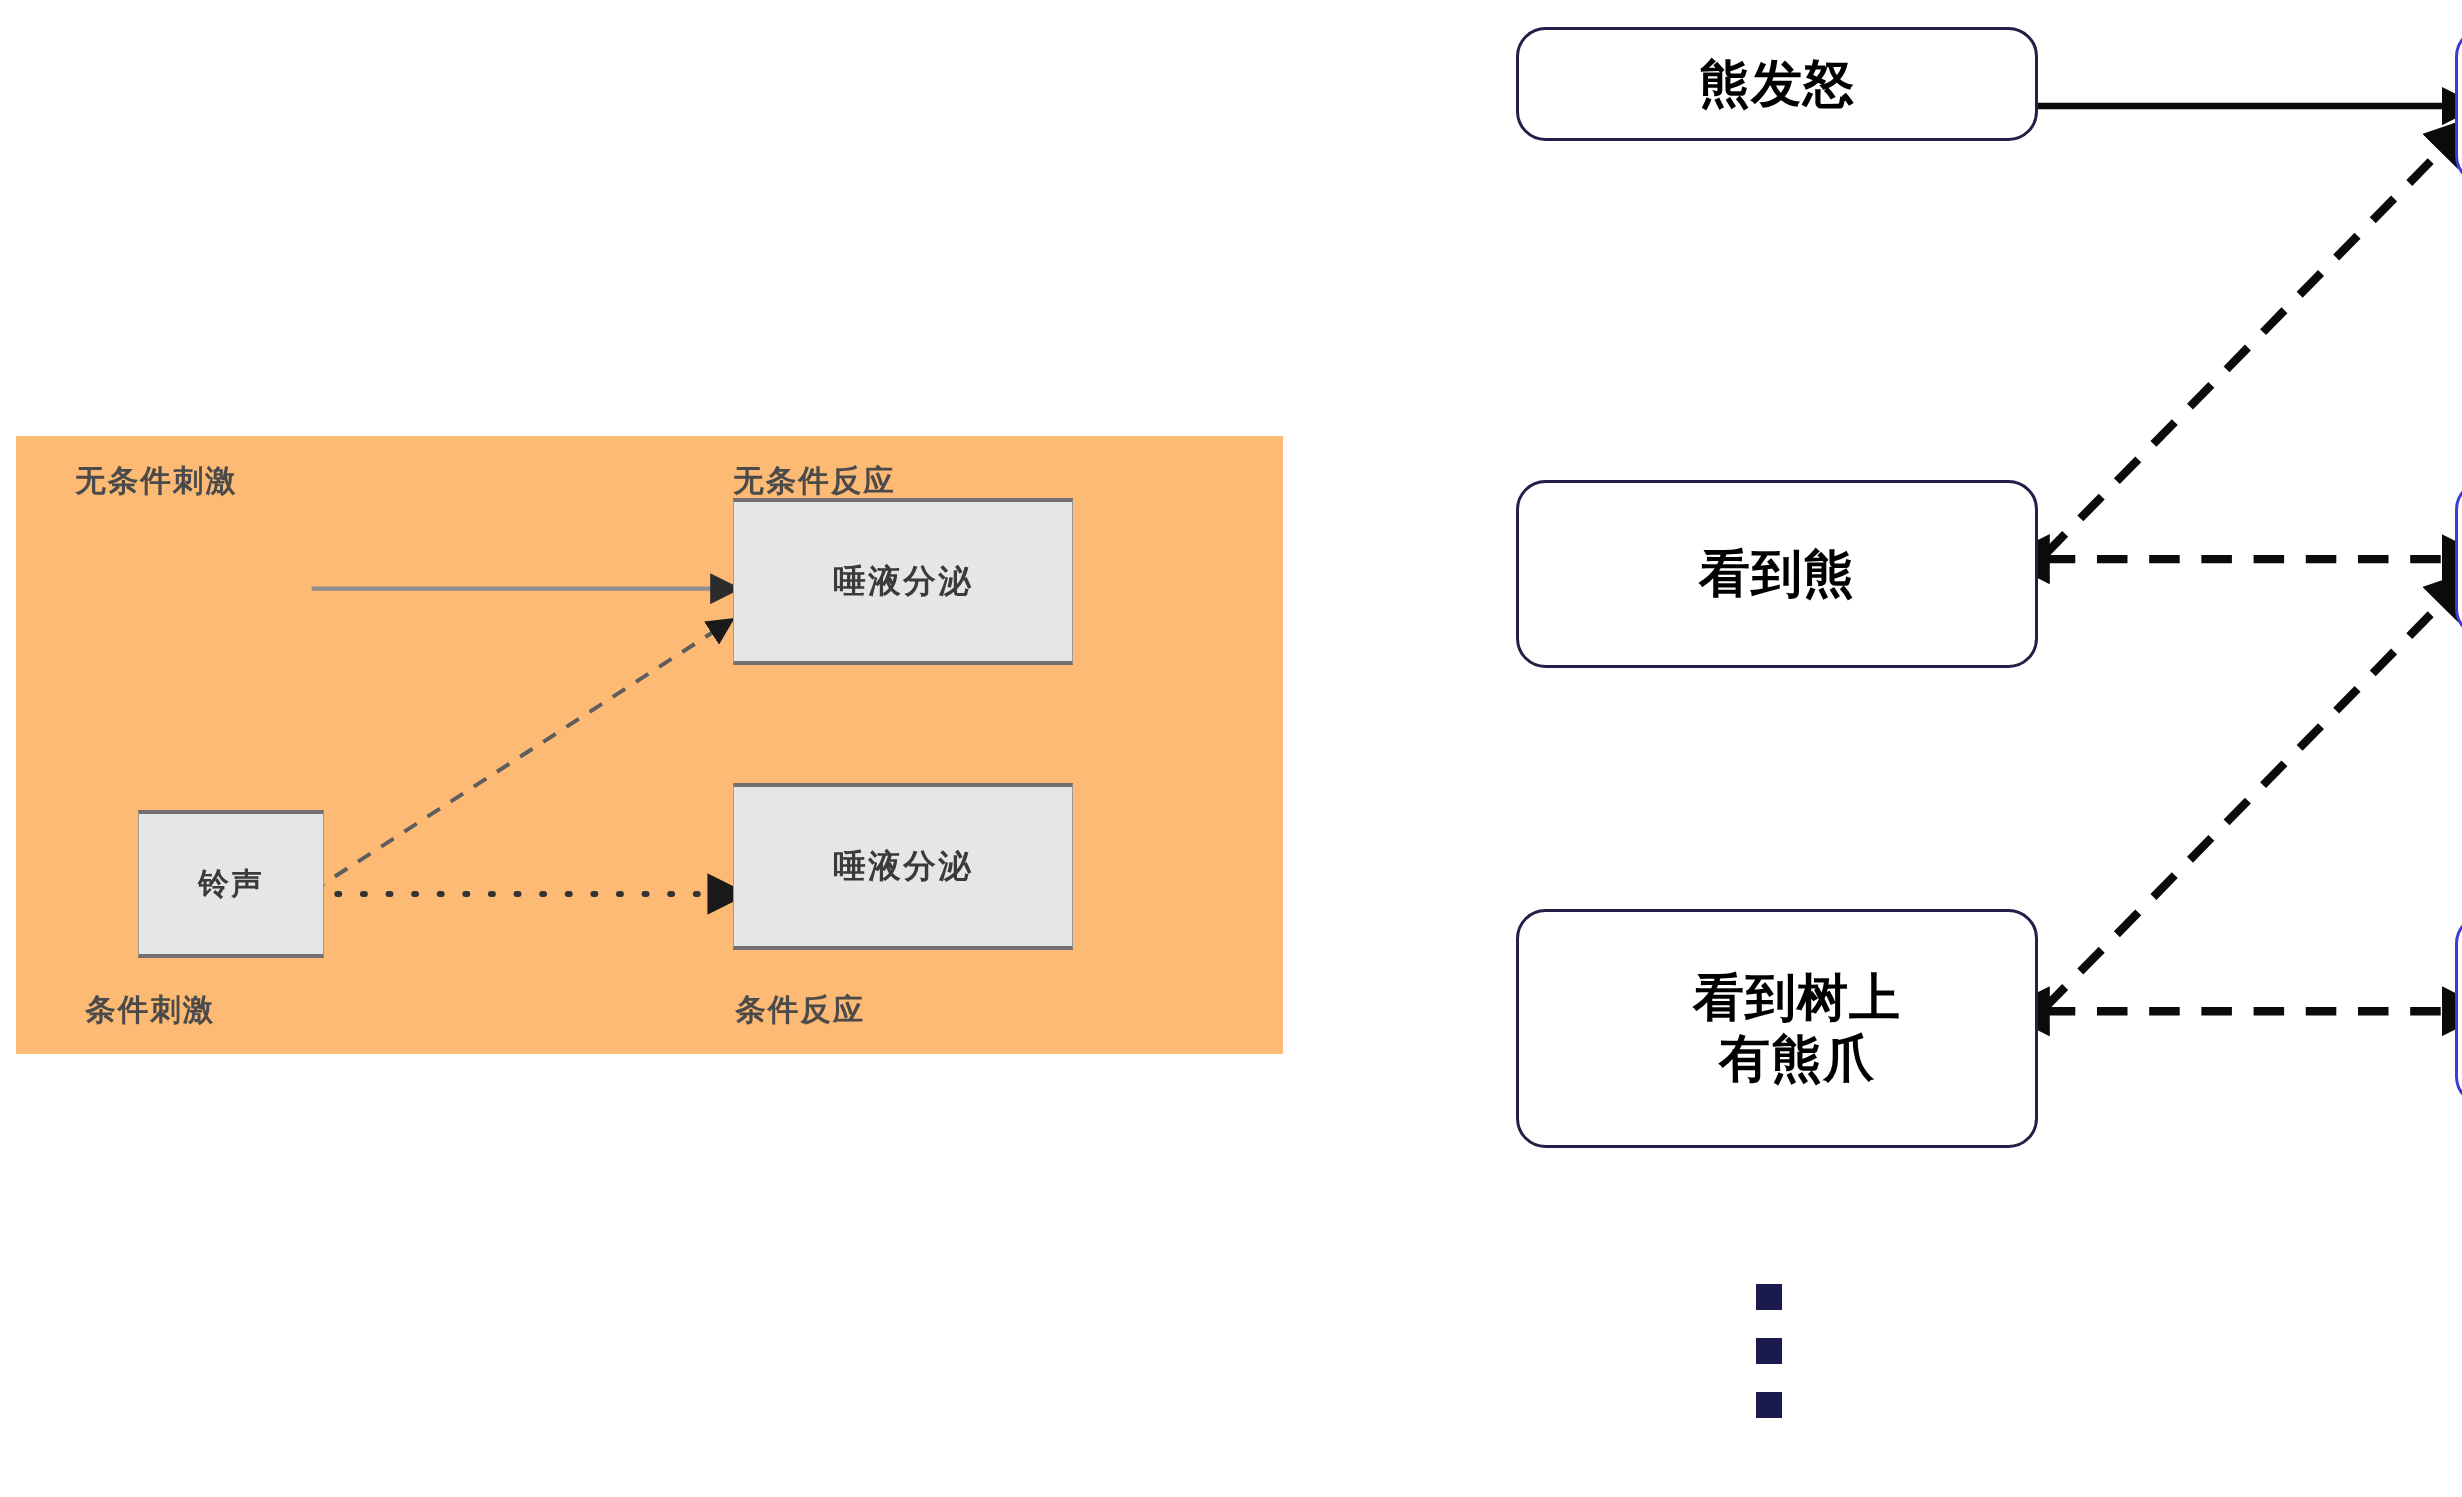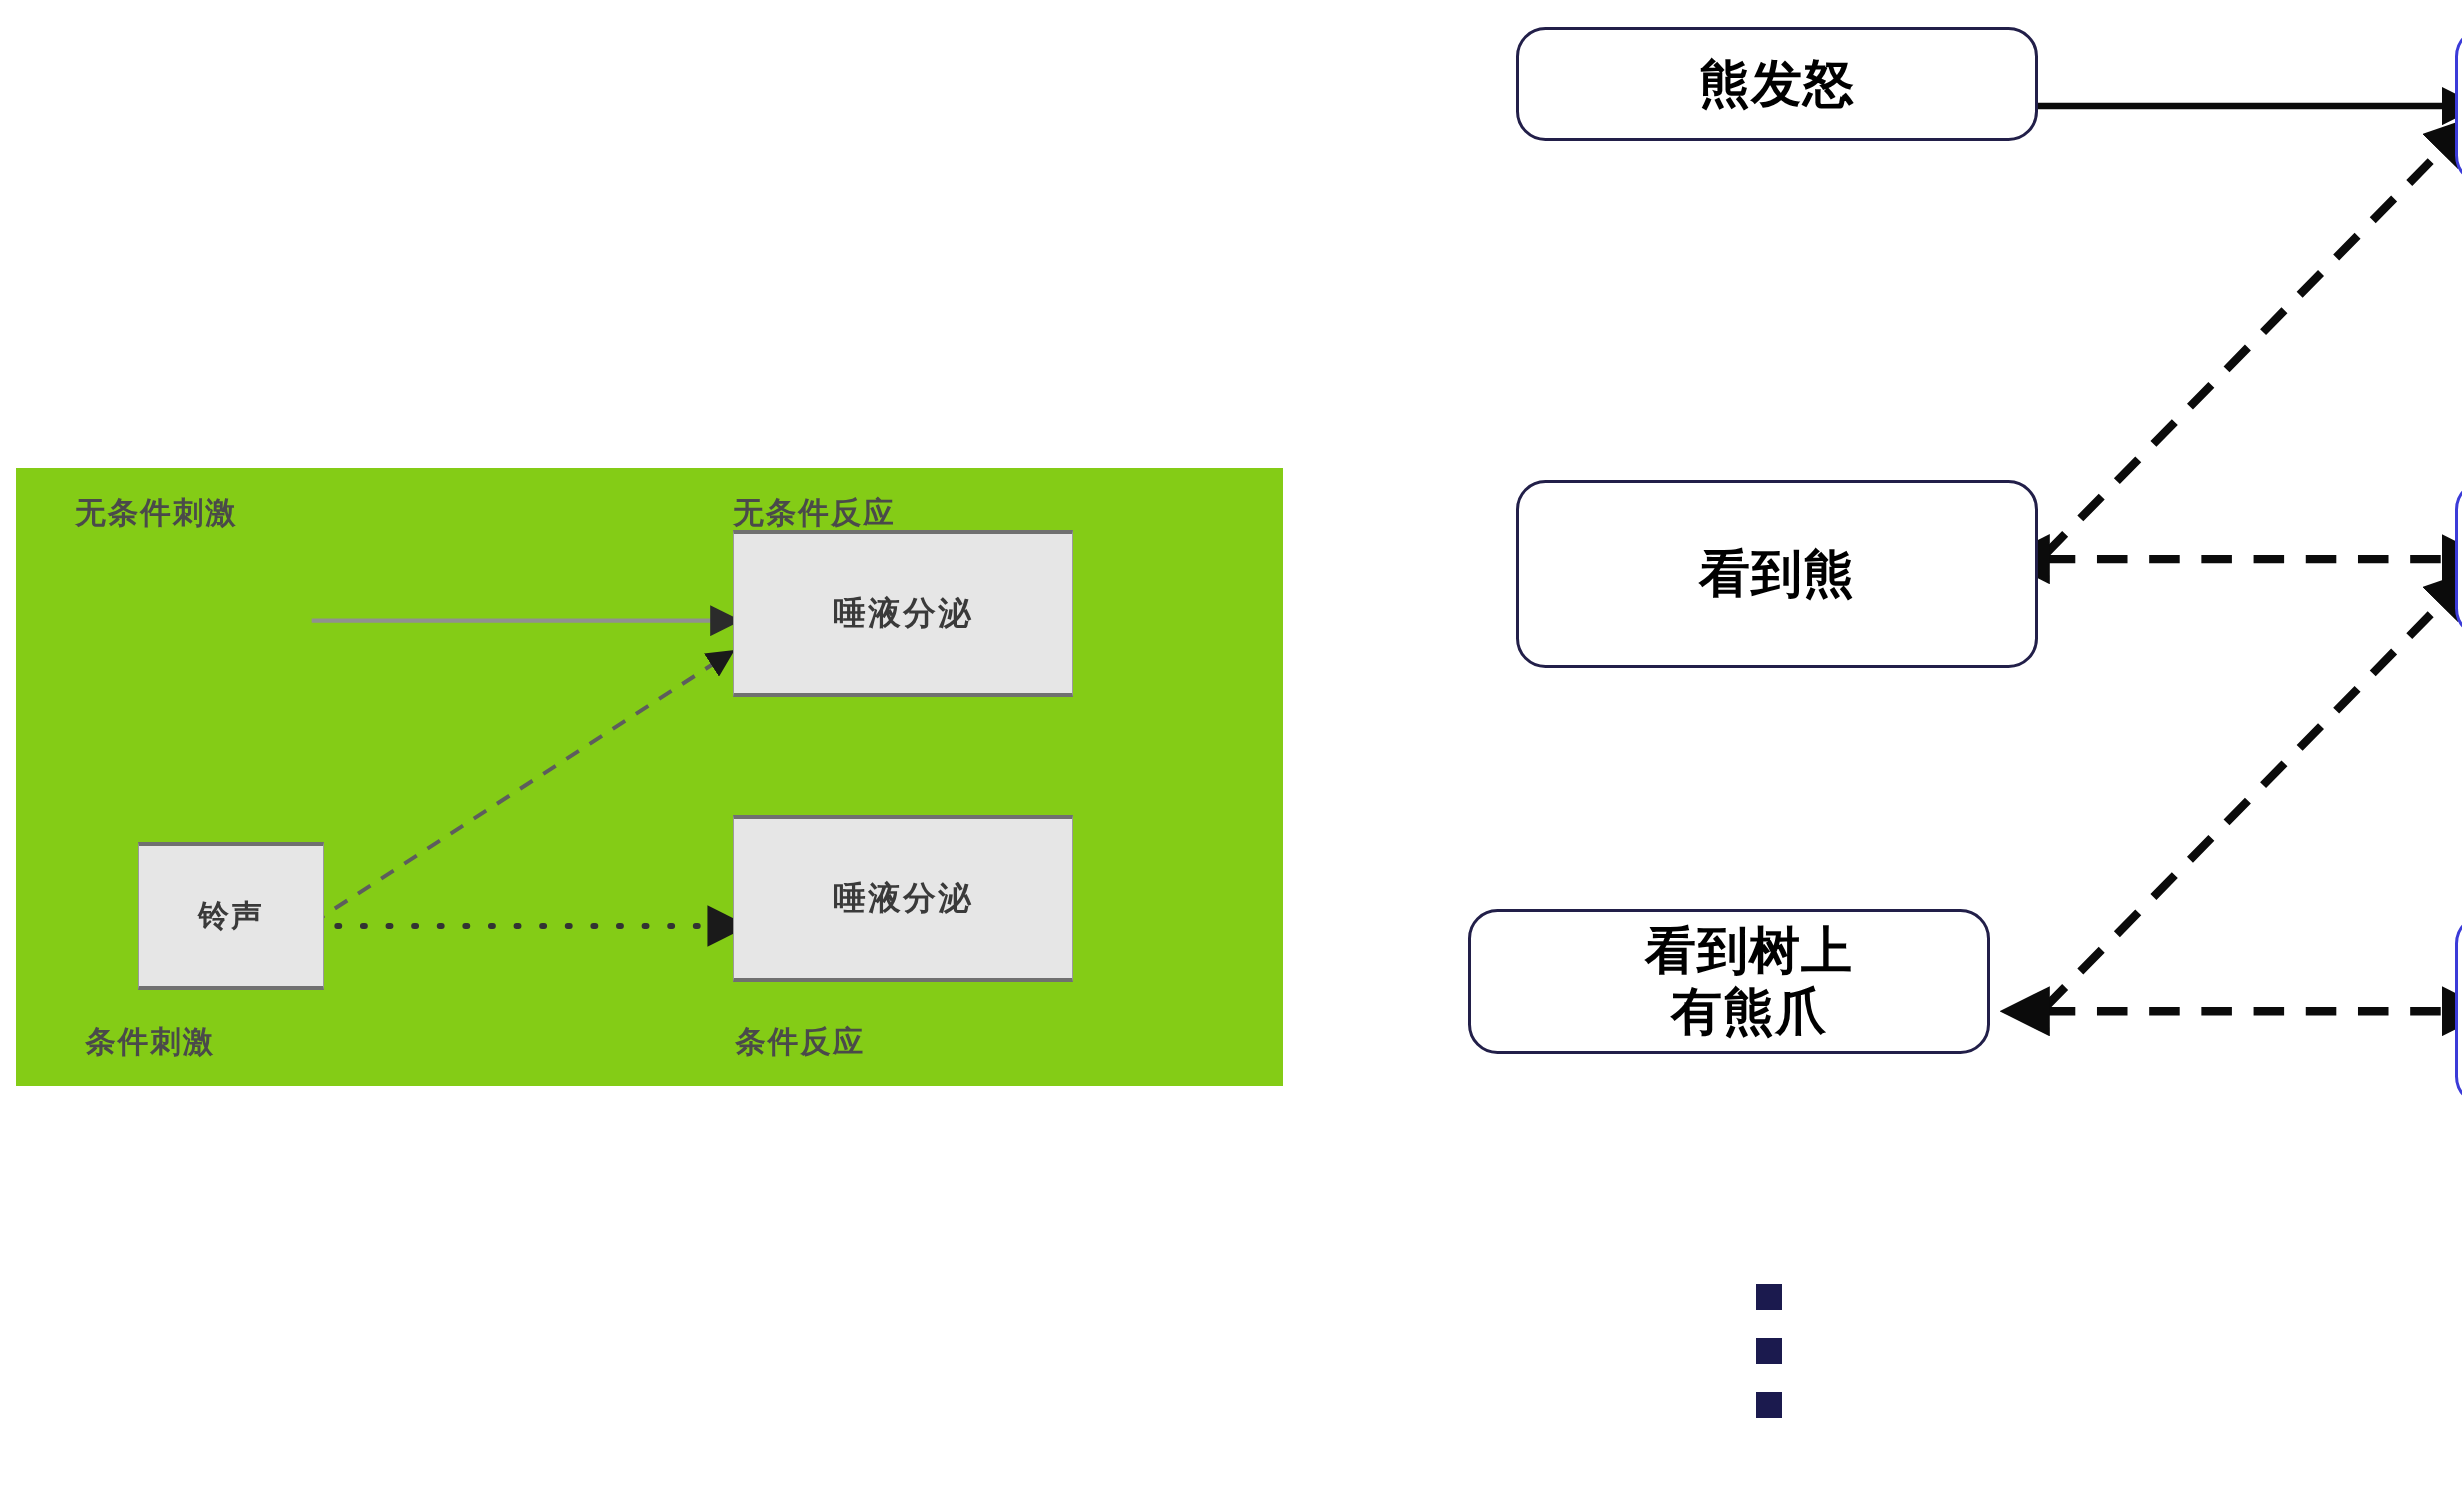--- a/index.html
+++ b/index.html
@@ -5,22 +5,21 @@
   html,body{margin:0;padding:0;background:#ffffff;}
   body{
     width:3306px;height:1498px;position:relative;overflow:hidden;
     font-family:"Liberation Sans","DejaVu Sans",sans-serif;
   }
   #stage{position:absolute;left:0;top:0;width:3306px;height:1498px;}
 
   
   #cc-panel{
     position:absolute;left:16.3px;top:436px;width:1267px;height:618px;
-    background:#84cc16;
-    margin-top:32px;
+    background:#fdba74;
   }
   .cc-caption{
     position:absolute;color:#4a4a4a;font-weight:bold;
     font-size:30.5px;letter-spacing:2px;white-space:nowrap;
     font-family:"DejaVu Sans","Liberation Sans",sans-serif;
   }
   #cc-cap-us   {left:59px;  top:24.6px;}
   #cc-cap-ur   {left:717px; top:24.6px;}
   #cc-cap-cs   {left:69px;  top:554px;}
   #cc-cap-cr   {left:719px; top:554px;}
@@ -49,21 +48,21 @@
   }
   .node.dark {border:3.4px solid #221f49;}
   .node.blue {border:3.4px solid #3b3bd8;}
   .node .cn{
     font-family:"DejaVu Sans","Liberation Sans",sans-serif;
     font-weight:bold;font-size:51px;letter-spacing:1px;
   }
 
   #n-bear-angry {left:1516px; top:27px;   width:522px;height:114px;}
   #n-see-bear   {left:1516px; top:480px;  width:522px;height:188px;}
-  #n-see-claw   {left:1468px; top:909px; width:522px;height:145px;padding-left:40px;}
+  #n-see-claw   {left:1516px; top:909px; width:522px;height:239px;padding-left:40px;}
   #n-reward     {left:2455px; top:27px;   width:480px; height:158px;}
   #n-vsp        {left:2455px; top:480px;  width:480px; height:158px;}
   #n-vs         {left:2455px; top:914px; width:480px; height:192px;}
 
   #rl-svg{position:absolute;left:0;top:0;width:3306px;height:1498px;overflow:visible;
           pointer-events:none;}
 
   .dots{position:absolute;display:flex;flex-direction:column;align-items:center;}
   .dots span{display:block;width:25.6px;height:25.6px;margin-bottom:28.6px;}
   #dots-left  {left:1756px;top:1284px;}

